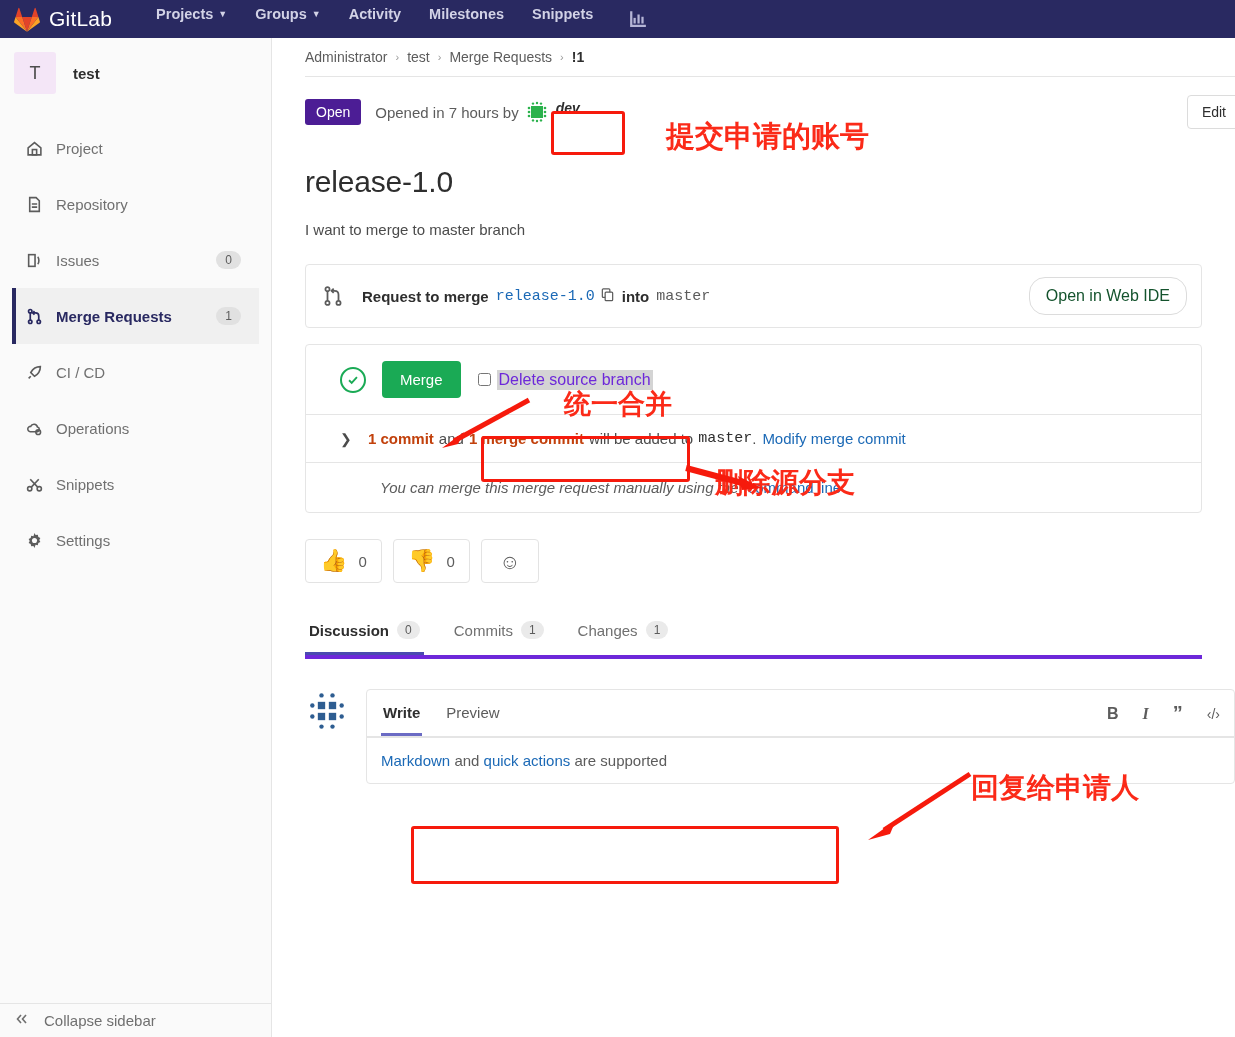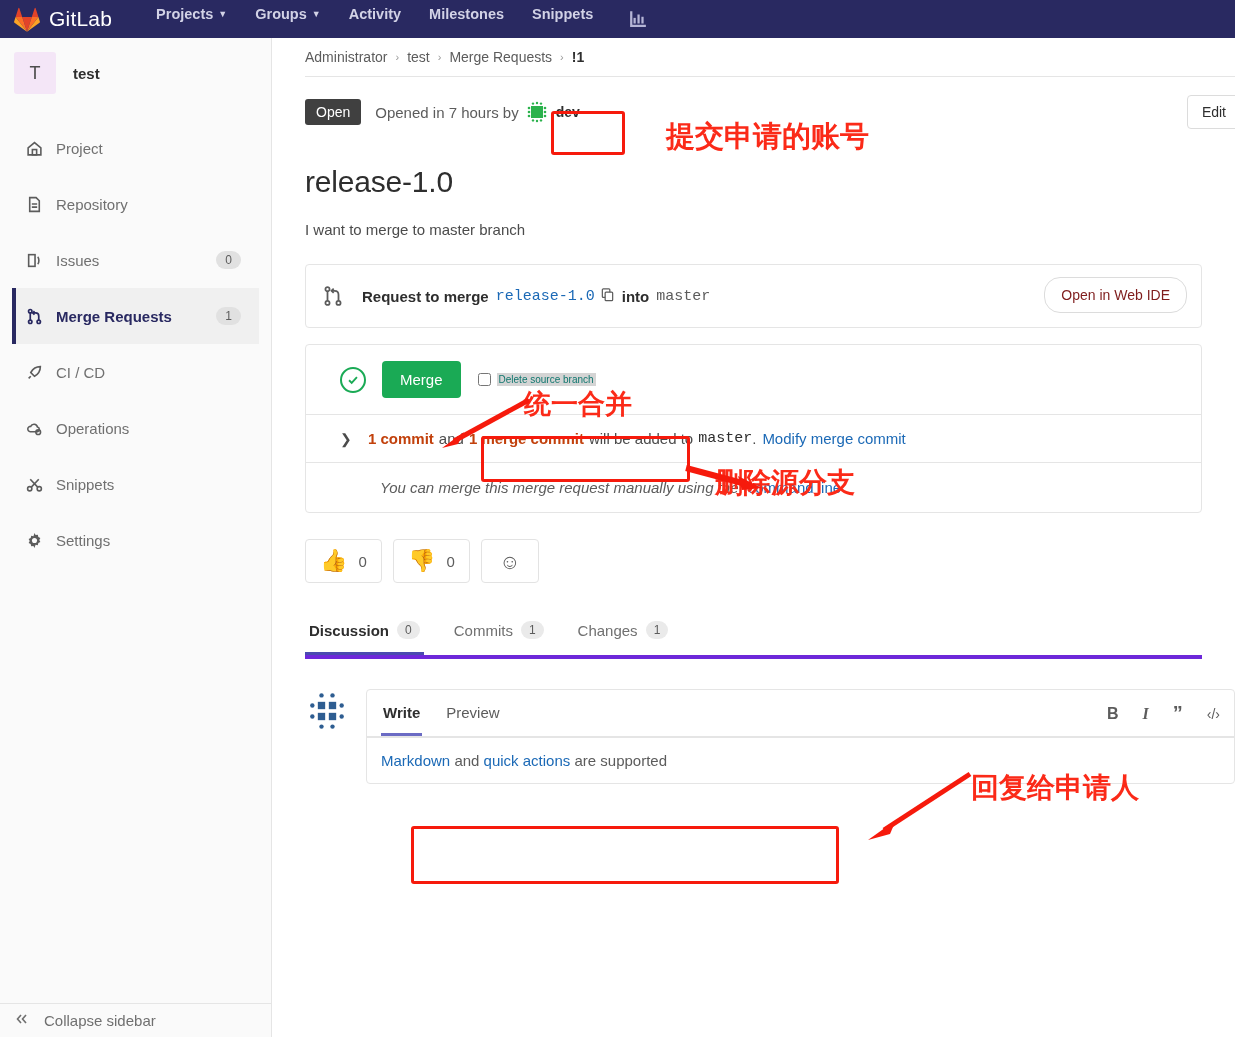--- a/index.html
+++ b/index.html
@@ -78,26 +78,26 @@
   }
   .breadcrumb a{ color:#5c5c5c; text-decoration:none; cursor:pointer;}
   .crumb-sep{ margin:0 8px; color:#999; font-size:11px; }
   .crumb-cur{ font-weight:bold; color:#2e2e2e; }
   .hr{ height:1px; background:#e5e5e5; margin:0 0 0 33px; }
 
   .status-row{
     display:flex; align-items:center; padding:22px 0 22px 33px; position:relative;
   }
   .badge-open{
-    background:#404040; color:#fff; font-size:14px; padding:5px 11px; border-radius:3px;
+    background:#4c1d95; color:#fff; font-size:14px; padding:5px 11px; border-radius:3px;
   }
   .status-text{ margin-left:14px; color:#5c5c5c; font-size:15px; }
   .author{
-    display:inline-flex; align-items:center; margin-left:6px;
-    font-weight:bold; color:#2e2e2e; cursor:pointer;
+    display:inline-flex; align-items:flex-start; margin-left:6px;
+    font-weight:bold; color:#2e2e2e; cursor:pointer;font-style:italic;
   }
   .author .ident{ width:24px; height:24px; border-radius:50%; margin-right:7px; }
   .edit-btn{
     position:absolute; right:-6px; top:18px;
     border:1px solid #dcdcdc; background:#fff; border-radius:4px;
     padding:8px 14px; font-size:14px; color:#2e2e2e; cursor:pointer;
   }
 
   .mr-title{ font-size:30px; font-weight:normal; color:#2e2e2e; margin:18px 0 0 33px; letter-spacing:-.2px;}
   .mr-desc{ font-size:15px; color:#4b4b4b; margin:22px 0 0 33px; }
@@ -108,40 +108,40 @@
   .widget-head{ display:flex; align-items:center; padding:20px 16px; position:relative; }
   .branch-icon{ margin-right:18px; color:#5c5c5c; display:flex; }
   .req-txt{ font-size:15px; font-weight:bold; color:#2e2e2e; }
   .mono{ font-family:"Liberation Mono", monospace; font-weight:normal; }
   .src-branch{ color:#1b69b6; }
   .dst-branch{ color:#5c5c5c; }
   .copy-ico{ margin:0 7px 0 5px; color:#5c5c5c; cursor:pointer; display:inline-block; vertical-align:-2px;}
   .webide-btn{
     position:absolute; right:14px; top:12px;
     border:1px solid #dcdcdc; background:#fff; border-radius:16px;
-    padding:9px 16px; font-size:14px; color:#7f1d1d; cursor:pointer;
+    padding:9px 16px; font-size:16px; color:#14532d; cursor:pointer;
   }
 
   .merge-panel{
     margin:16px 33px 0 33px; border:1px solid #e5e5e5; border-radius:4px; background:#fff;
   }
   .merge-row{ display:flex; align-items:center; padding:16px 16px; }
   .ok-circle{
     width:26px; height:26px; border:2px solid #1aaa55; border-radius:50%;
     display:flex; align-items:center; justify-content:center; color:#1aaa55;
     margin-left:18px; margin-right:16px; flex:none;
   }
   .merge-btn{
     background:#1aaa55; color:#fff; border:none; border-radius:4px;
     padding:10px 18px; font-size:15px; cursor:pointer;
     font-family:"Liberation Sans", sans-serif;
   }
   .del-wrap{ display:flex; align-items:center; margin-left:17px; }
   .del-wrap input{ margin:0 6px 0 0; width:13px; height:13px; }
-  .del-label{ background:#d4d4d4; color:#0f766e; font-size:10px; padding:1px 2px; cursor:pointer;}
+  .del-label{ background:#d4d4d4; color:#6d28d9; font-size:16px; padding:1px 2px; cursor:pointer;}
 
   .panel-sep{ height:1px; background:#e5e5e5; }
   .commit-row{ display:flex; align-items:center; padding:15px 16px 15px 16px; font-size:15px; color:#4b4b4b;}
   .chev{ width:28px; margin-left:18px; color:#4b4b4b; font-size:14px;}
   .commit-row b{ color:#c2410c; }
   .lnk{ color:#1b69b6; cursor:pointer; }
   .manual-row{ padding:16px 16px 16px 74px; font-size:15px; font-style:italic; color:#5c5c5c;}
 
   .awards{ display:flex; margin:26px 0 0 33px; }
   .award{
@@ -490,21 +490,21 @@
         <span class="lnk">quick actions</span>
         <span>are supported</span>
       </div>
     </div>
   </div>
 </div>
 
 <div class="redbox" style="left:551px; top:111px; width:74px; height:44px;"></div>
 <div class="ann" style="left:666px; top:117px; font-size:29px; font-weight:bold;">提交申请的账号</div>
 
-<div class="ann" style="left:524px; top:386px; font-size:27px; font-weight:bold;">统一合并</div>
+<div class="ann" style="left:564px; top:386px; font-size:27px; font-weight:bold;">统一合并</div>
 <svg class="redsvg" style="left:424px; top:396px;" width="110" height="55" viewBox="0 0 110 55">
   <path d="M105 4 L30 45" stroke="#f61a0c" stroke-width="5" fill="none"></path>
   <path d="M18 52 L40 36 L34 48 Z" fill="#f61a0c"></path>
 </svg>
 
 <div class="redbox" style="left:481px; top:436px; width:209px; height:46px;"></div>
 <svg class="redsvg" style="left:684px; top:462px;" width="85" height="35" viewBox="0 0 85 35">
   <path d="M2 6 L62 22" stroke="#f61a0c" stroke-width="6" fill="none"></path>
   <path d="M78 26 L54 14 L58 28 Z" fill="#f61a0c"></path>
 </svg>

